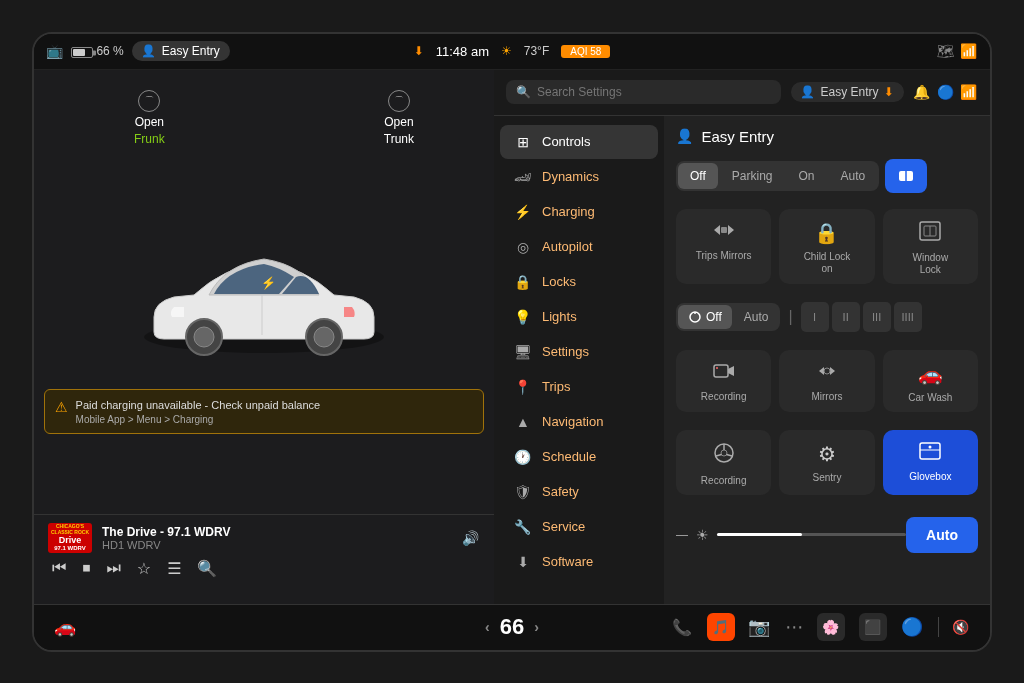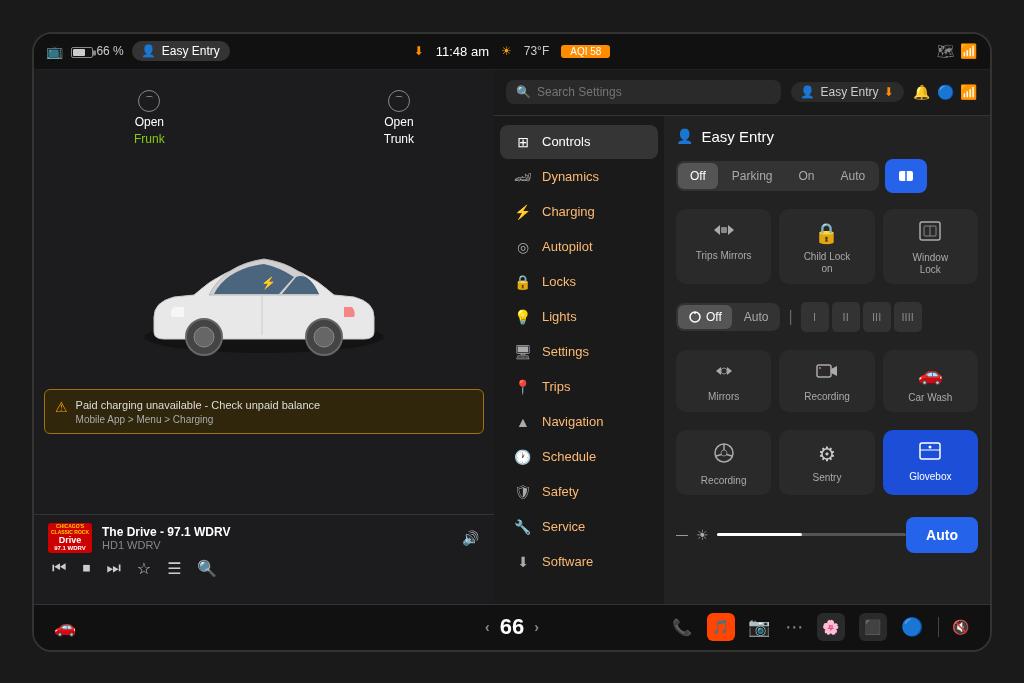--- a/index.html
+++ b/index.html
@@ -841,37 +841,37 @@
                 <button class="wiper-speed-btn">I</button>
                 <button class="wiper-speed-btn">II</button>
                 <button class="wiper-speed-btn">III</button>
                 <button class="wiper-speed-btn">IIII</button>
               </div>
             </div>
 
             <div class="icon-grid">
               <div class="icon-grid-item">
                 <div class="item-icon">
+                  <svg width="22" height="18" viewBox="0 0 22 18">
+                      <rect x="1" y="3" width="14" height="12" rx="2" stroke="#aaa" stroke-width="1.5" fill="none"></rect>
+                      <polygon points="15,7 21,4 21,14 15,11" fill="#aaa"></polygon>
+                      <circle cx="4" cy="6" r="1" fill="#f66"></circle>
+                    </svg>
+                </div>
+                <div class="item-label">Recording</div>
+              </div>
+              <div class="icon-grid-item">
+                <div class="item-icon">
                   <svg width="24" height="18" viewBox="0 0 24 18">
                       <path d="M4 9 L9 5 L9 13 Z" fill="#aaa"></path>
                       <path d="M20 9 L15 5 L15 13 Z" fill="#aaa"></path>
                       <circle cx="12" cy="9" r="3" stroke="#888" stroke-width="1" fill="none"></circle>
                     </svg>
                 </div>
                 <div class="item-label">Mirrors</div>
-              </div>
-              <div class="icon-grid-item">
-                <div class="item-icon">
-                  <svg width="22" height="18" viewBox="0 0 22 18">
-                      <rect x="1" y="3" width="14" height="12" rx="2" stroke="#aaa" stroke-width="1.5" fill="none"></rect>
-                      <polygon points="15,7 21,4 21,14 15,11" fill="#aaa"></polygon>
-                      <circle cx="4" cy="6" r="1" fill="#f66"></circle>
-                    </svg>
-                </div>
-                <div class="item-label">Recording</div>
               </div>
               <div class="icon-grid-item">
                 <div class="item-icon">🚗</div>
                 <div class="item-label">Car Wash</div>
               </div>
             </div>
 
             <div class="icon-grid">
               <div class="icon-grid-item">
                 <div class="item-icon">

